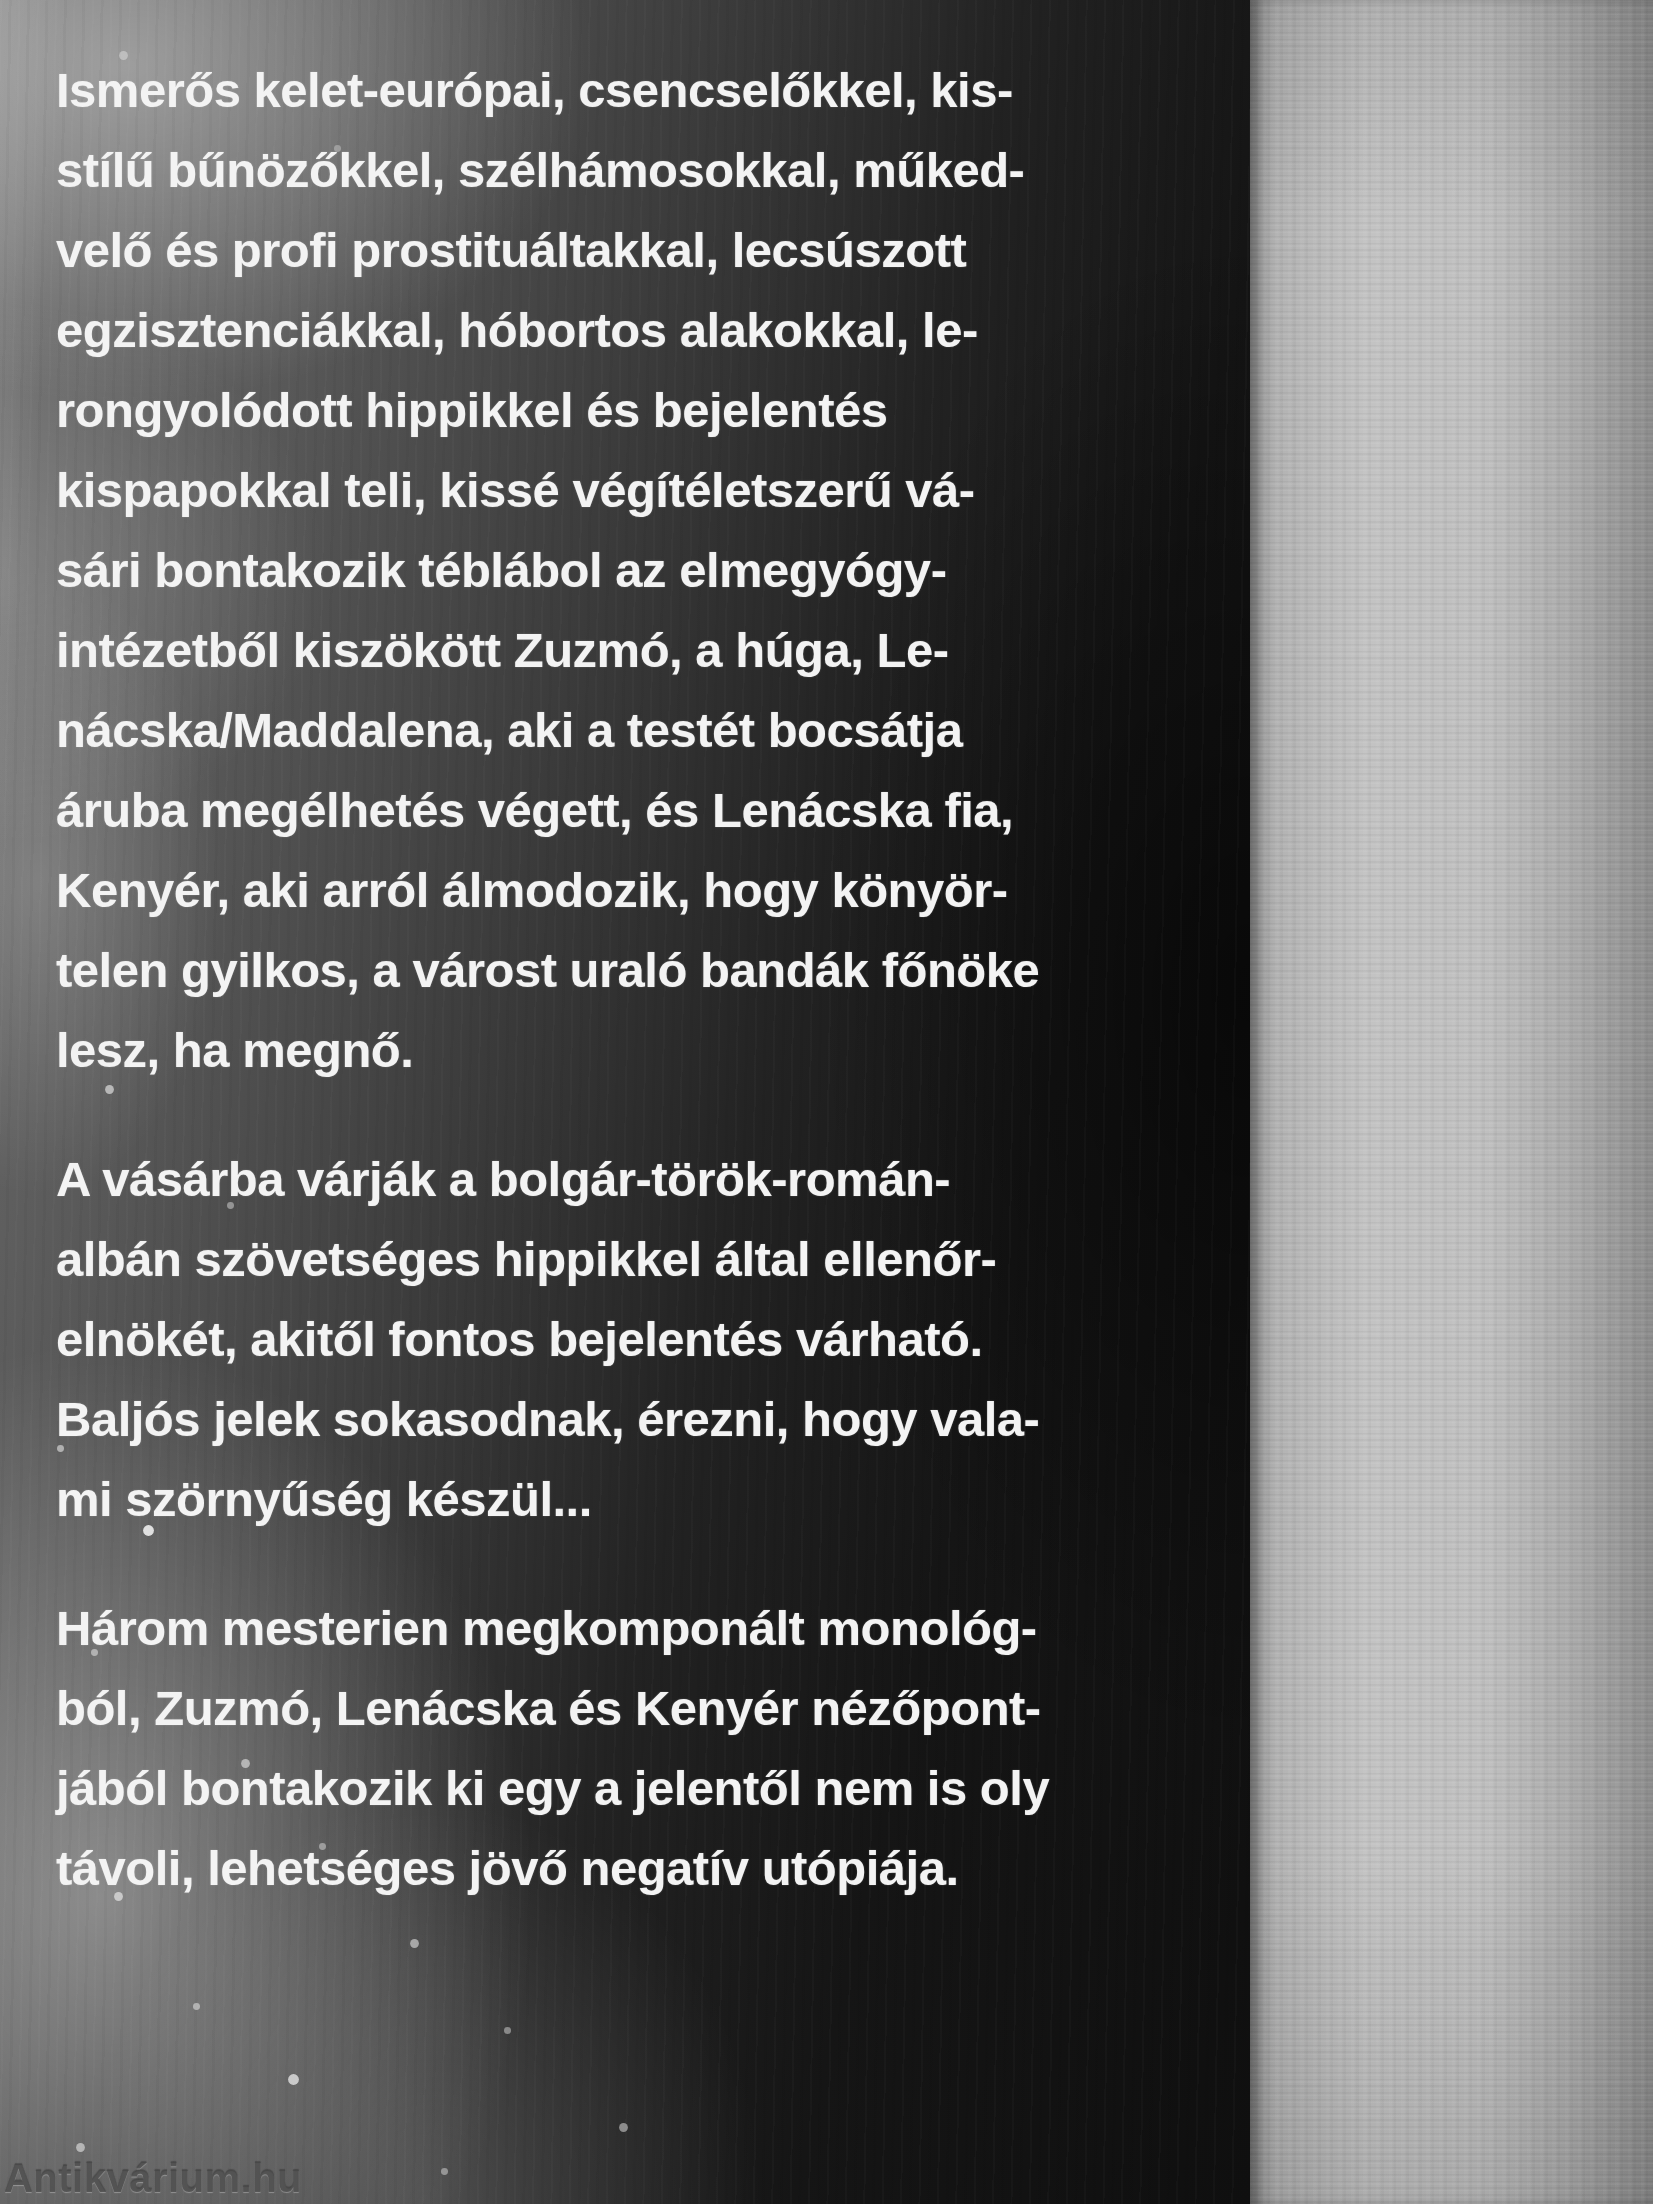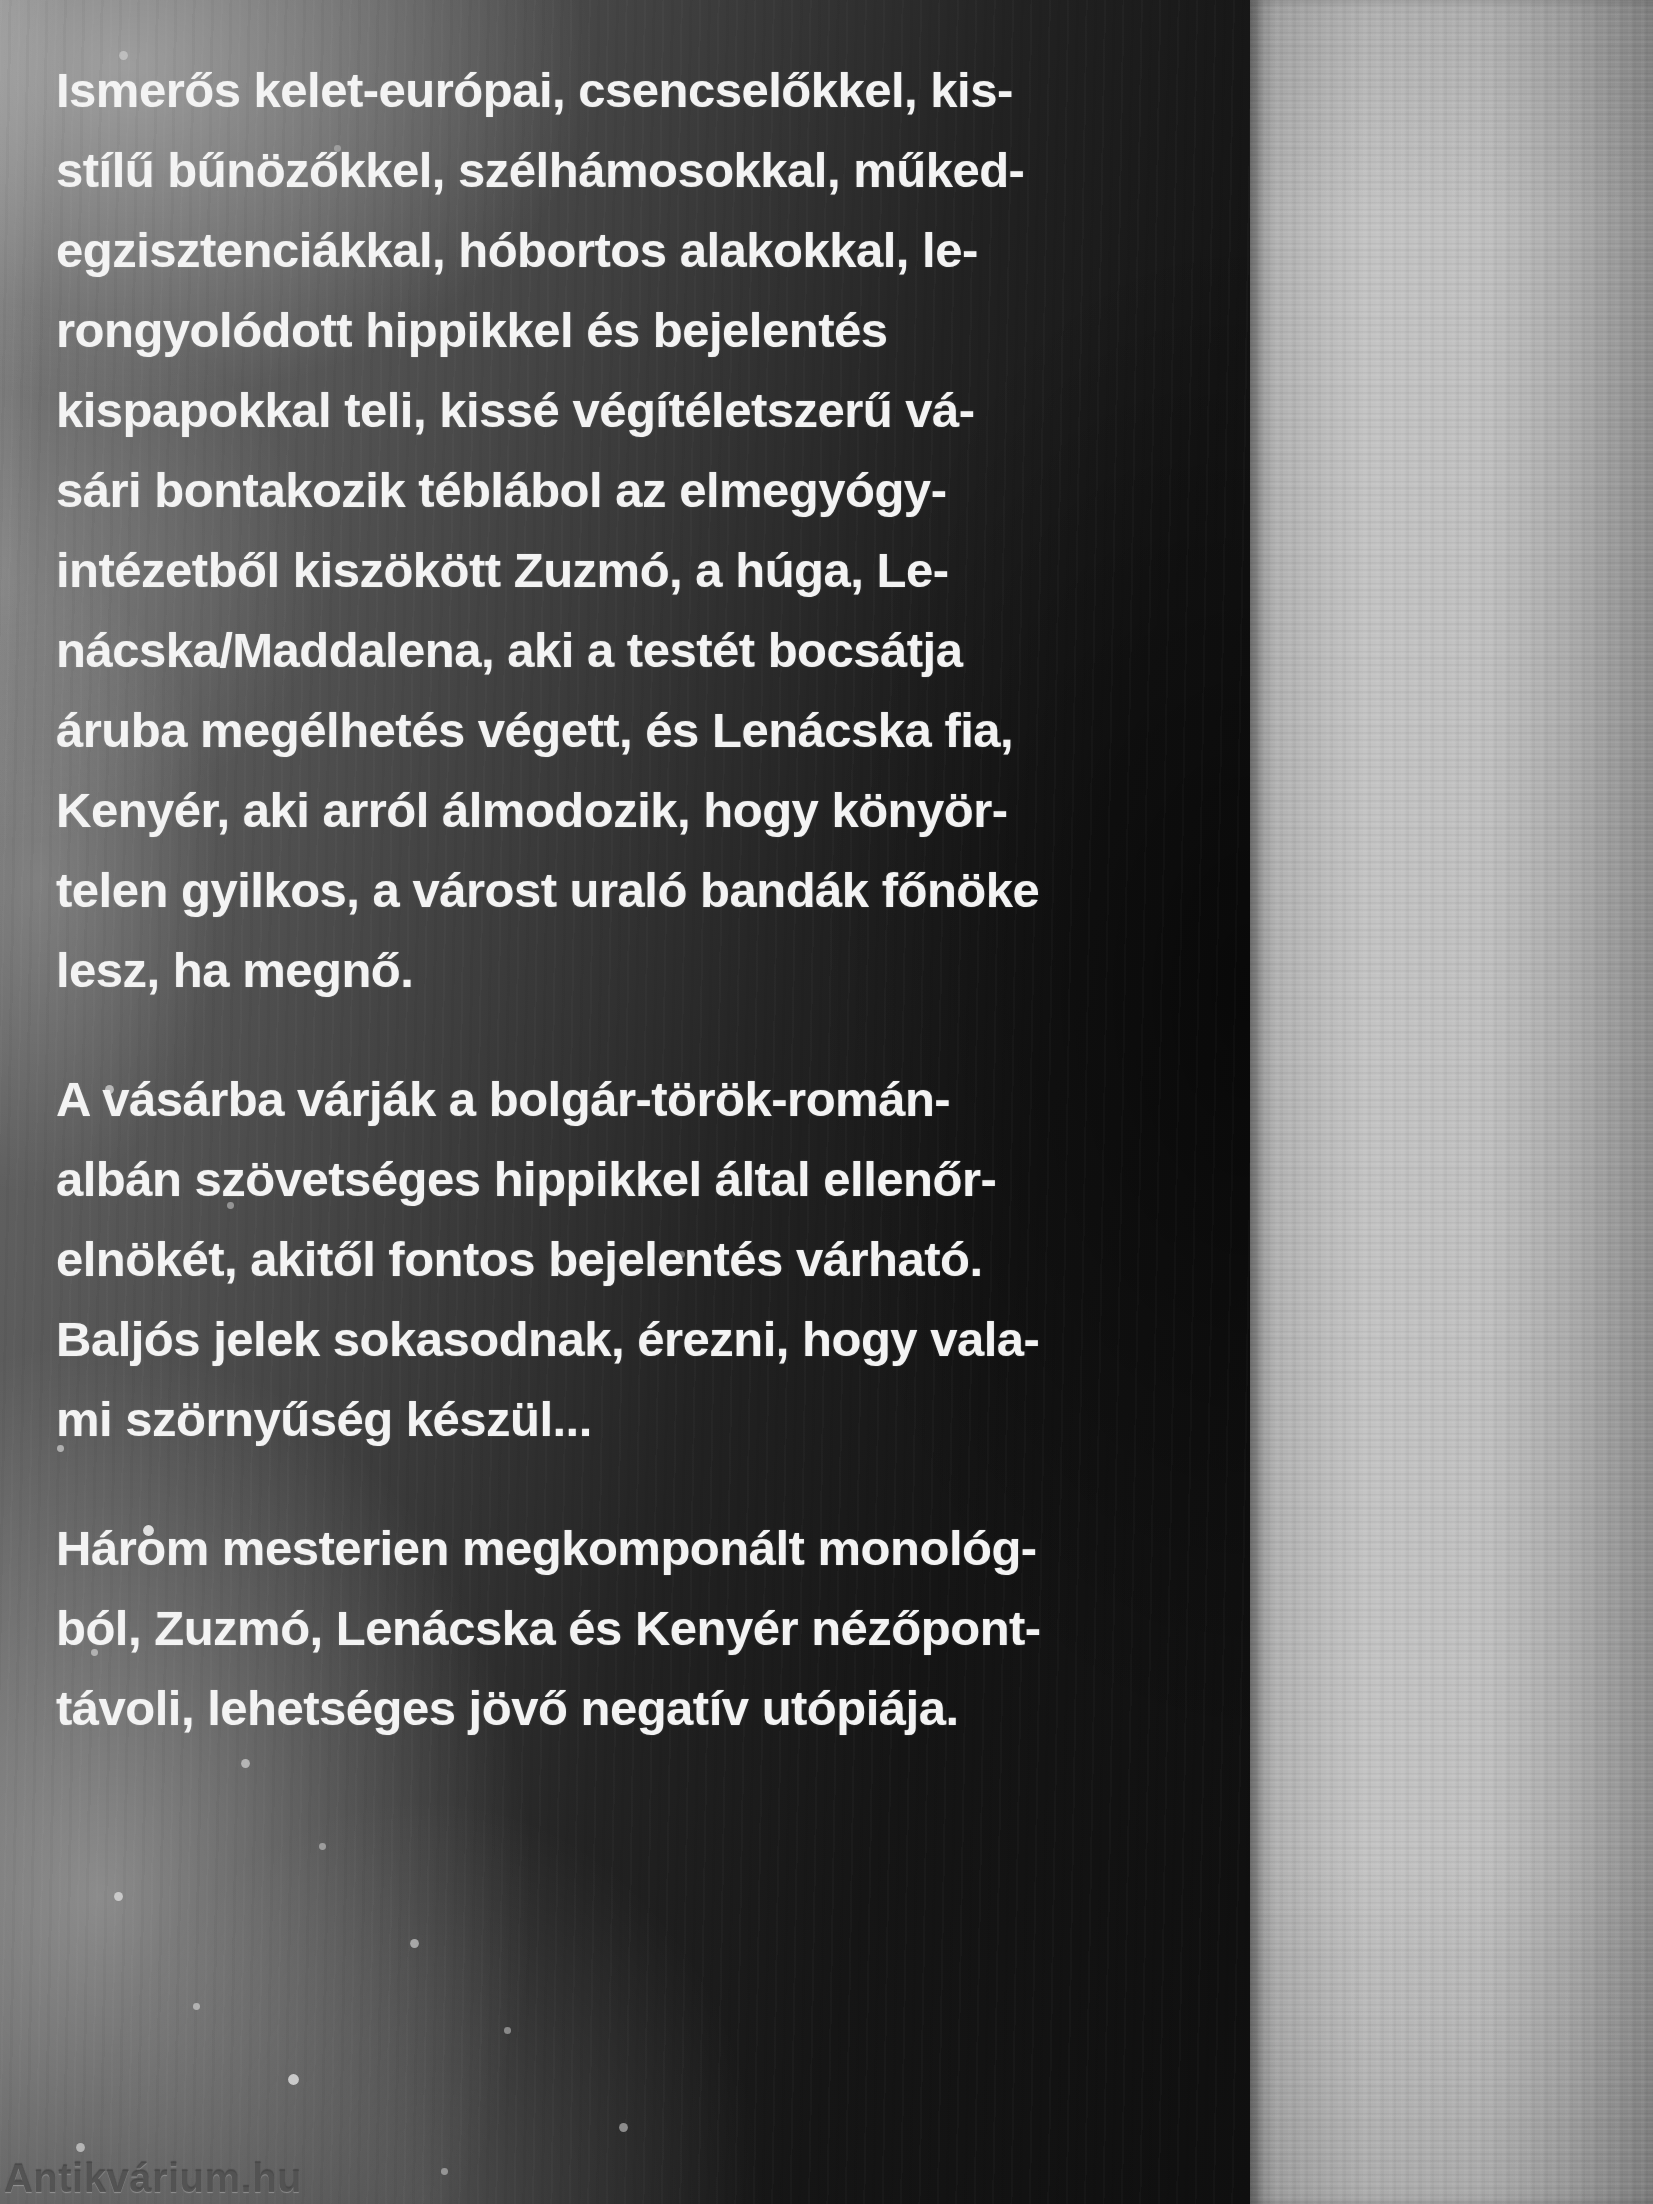--- a/index.html
+++ b/index.html
@@ -140,20 +140,21 @@
 <div class="photo">
 
   <div class="cover">
     <div class="speckles"></div>
 
     <div class="blurb">
 
       <div class="para">
         <div class="line">Ismerős kelet-európai, csencselőkkel, kis-</div>
         <div class="line">stílű bűnözőkkel, szélhámosokkal, műked-</div>
+        <div class="line">velő és profi prostituáltakkal, lecsúszott</div>
         <div class="line">egzisztenciákkal, hóbortos alakokkal, le-</div>
         <div class="line">rongyolódott hippikkel és bejelentés</div>
         <div class="line">kispapokkal teli, kissé végítéletszerű vá-</div>
         <div class="line">sári bontakozik téblábol az elmegyógy-</div>
         <div class="line">intézetből kiszökött Zuzmó, a húga, Le-</div>
         <div class="line">nácska/Maddalena, aki a testét bocsátja</div>
         <div class="line">áruba megélhetés végett, és Lenácska fia,</div>
         <div class="line">Kenyér, aki arról álmodozik, hogy könyör-</div>
         <div class="line">telen gyilkos, a várost uraló bandák főnöke</div>
         <div class="line">lesz, ha megnő.</div>
@@ -163,20 +164,21 @@
         <div class="line">A vásárba várják a bolgár-török-román-</div>
         <div class="line">albán szövetséges hippikkel által ellenőr-</div>
         <div class="line">elnökét, akitől fontos bejelentés várható.</div>
         <div class="line">Baljós jelek sokasodnak, érezni, hogy vala-</div>
         <div class="line">mi szörnyűség készül...</div>
       </div>
 
       <div class="para">
         <div class="line">Három mesterien megkomponált monológ-</div>
         <div class="line">ból, Zuzmó, Lenácska és Kenyér nézőpont-</div>
+        <div class="line">jából bontakozik ki egy a jelentől nem is oly</div>
         <div class="line">távoli, lehetséges jövő negatív utópiája.</div>
       </div>
 
     </div>
   </div>
 
   <div class="page-edge"></div>
 
   <div class="watermark">Antikvárium.hu</div>
 

